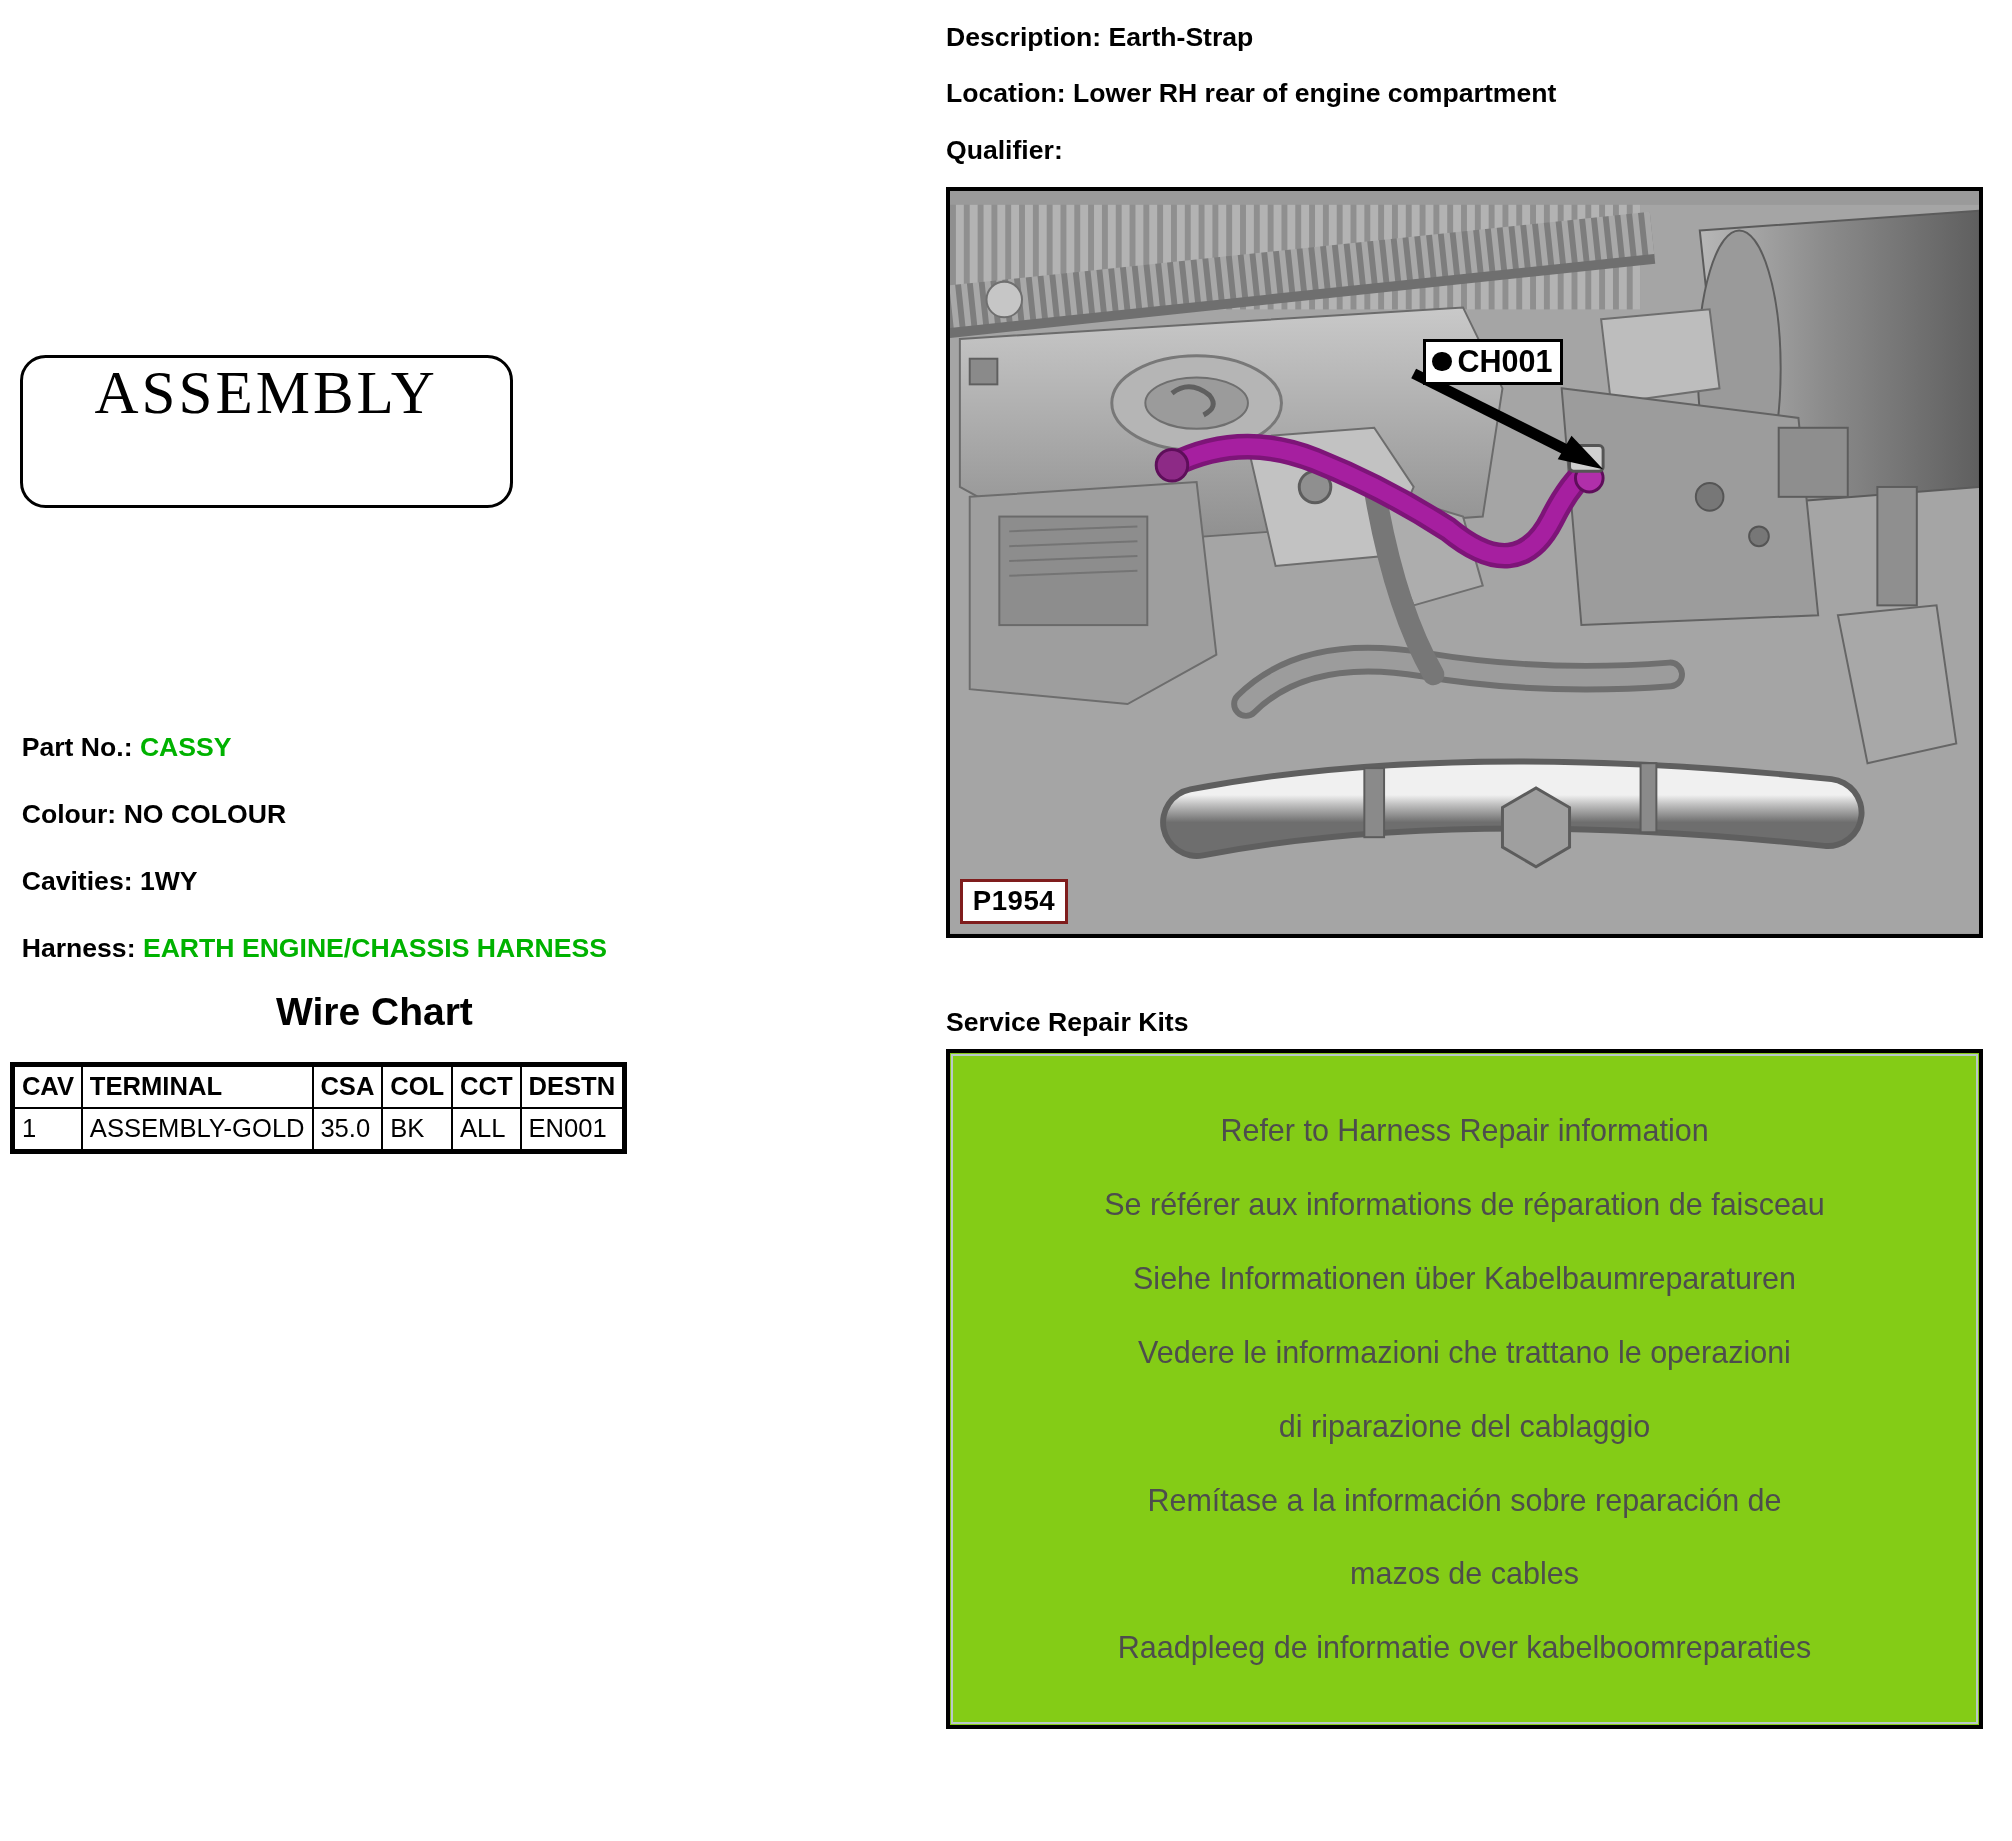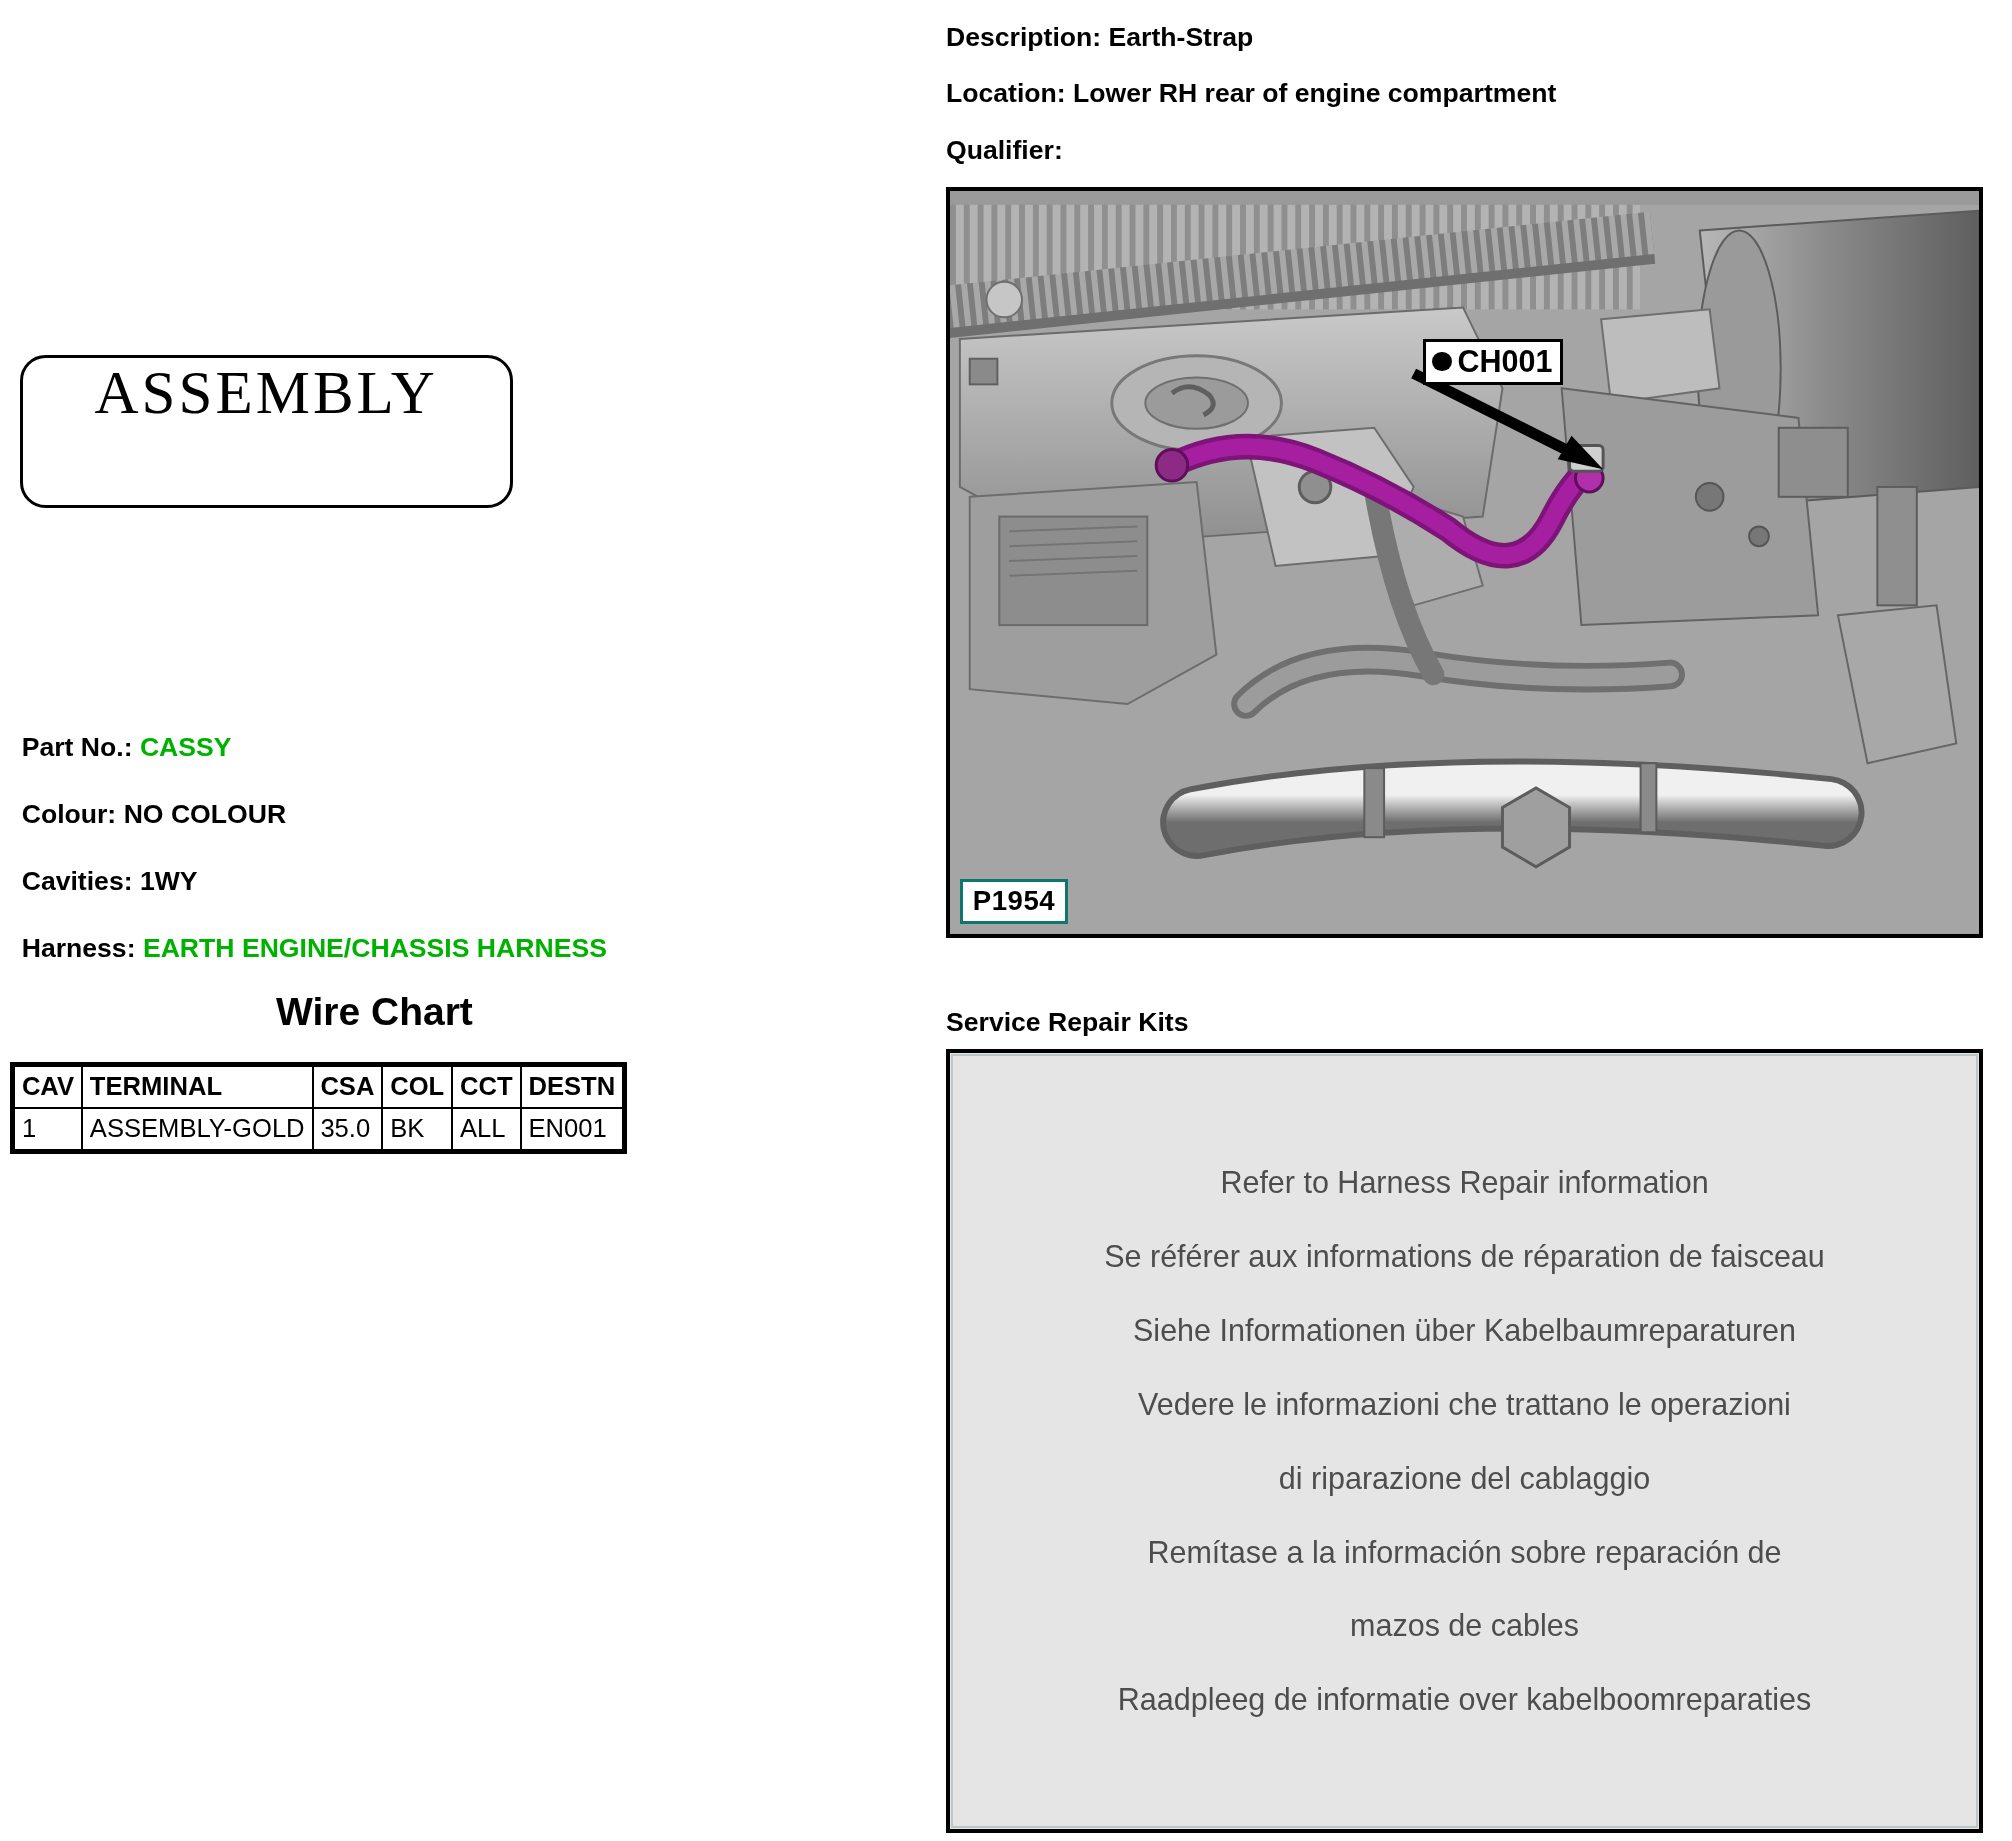--- a/index.html
+++ b/index.html
@@ -139,21 +139,21 @@
   }
   .photo-inner {
     position: absolute;
     inset: 0;
   }
   .photo-label {
     position: absolute;
     left: 9.9px;
     bottom: 9.9px;
     background: #ffffff;
-    border: 3px solid #0f766e;
+    border: 3px solid #7f1d1d;
     padding: 3px 9.9px 3.9px 9.9px;
     font-size: 27.6px;
     font-weight: bold;
     letter-spacing: 0.5px;
     z-index: 20;
   }
   .callout {
     position: absolute;
     left: 473px;
     top: 148px;
@@ -181,25 +181,25 @@
     left: 946px;
     top: 1007px;
     font-size: 26.6px;
     font-weight: bold;
   }
   .srk-box {
     position: absolute;
     left: 946px;
     top: 1049px;
     width: 1037px;
-    height: 784px;
+    height: 680px;
     border: 4.9px solid #000;
     box-sizing: border-box;
     padding: 1px;
-    background: #e5e5e5;
+    background: #84cc16;
   }
   .srk-inner {
     width: 100%;
     height: 100%;
     border: 2px solid #b9c8c8;
     box-sizing: border-box;
     display: flex;
     flex-direction: column;
     align-items: center;
     justify-content: center;

